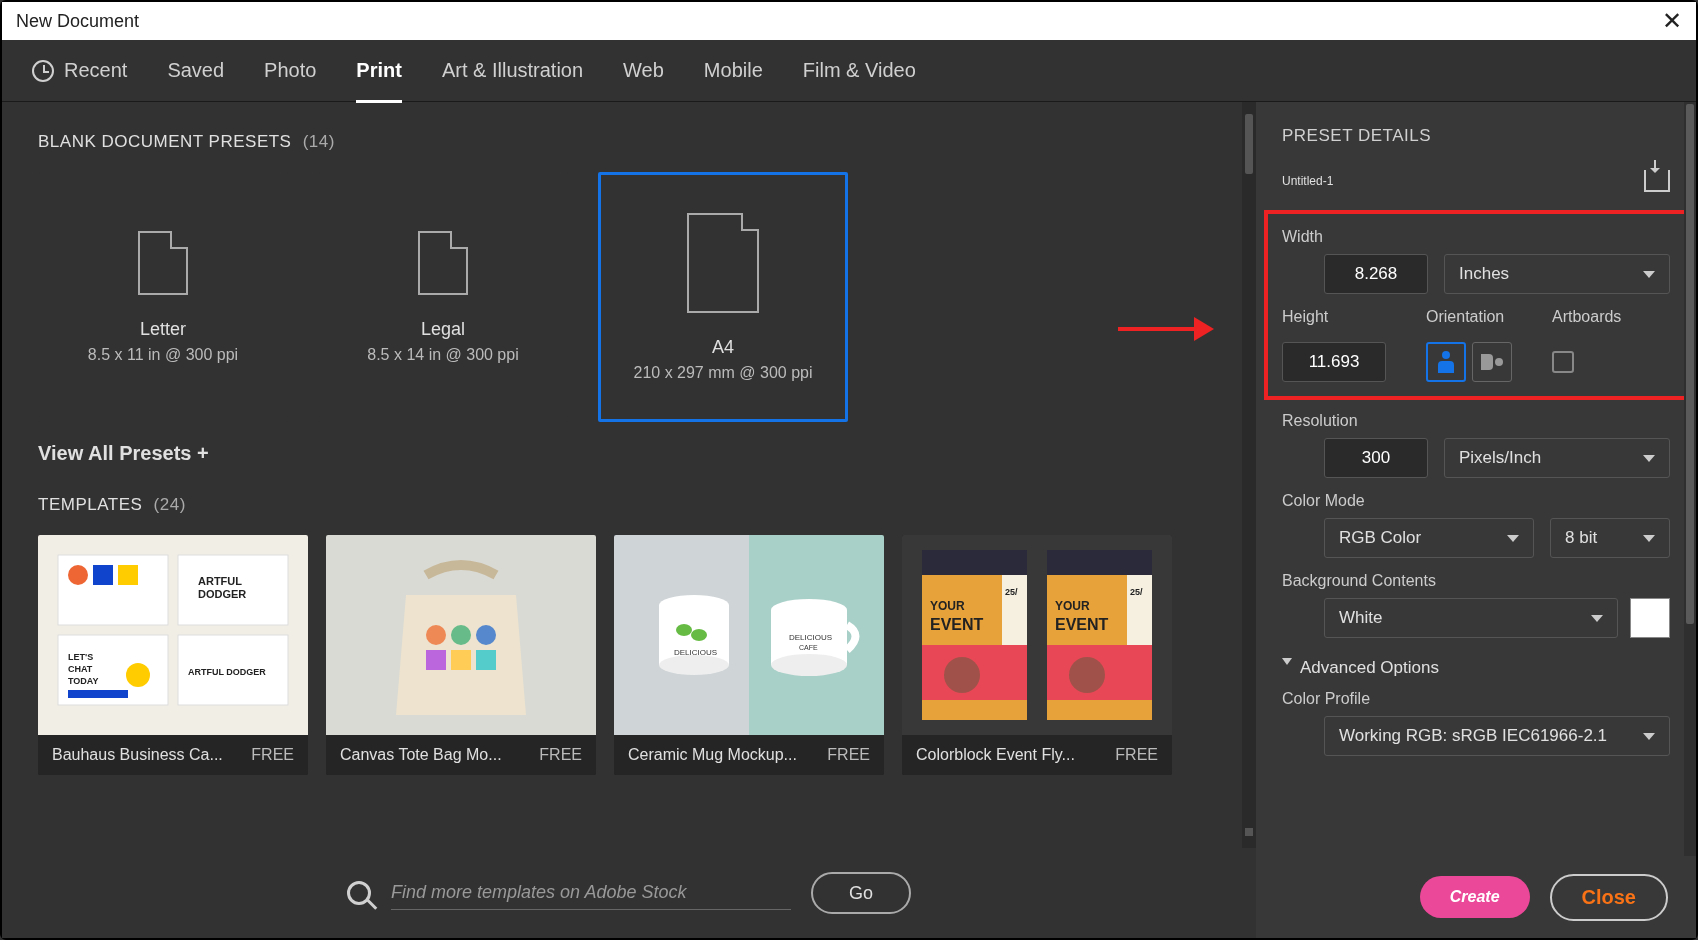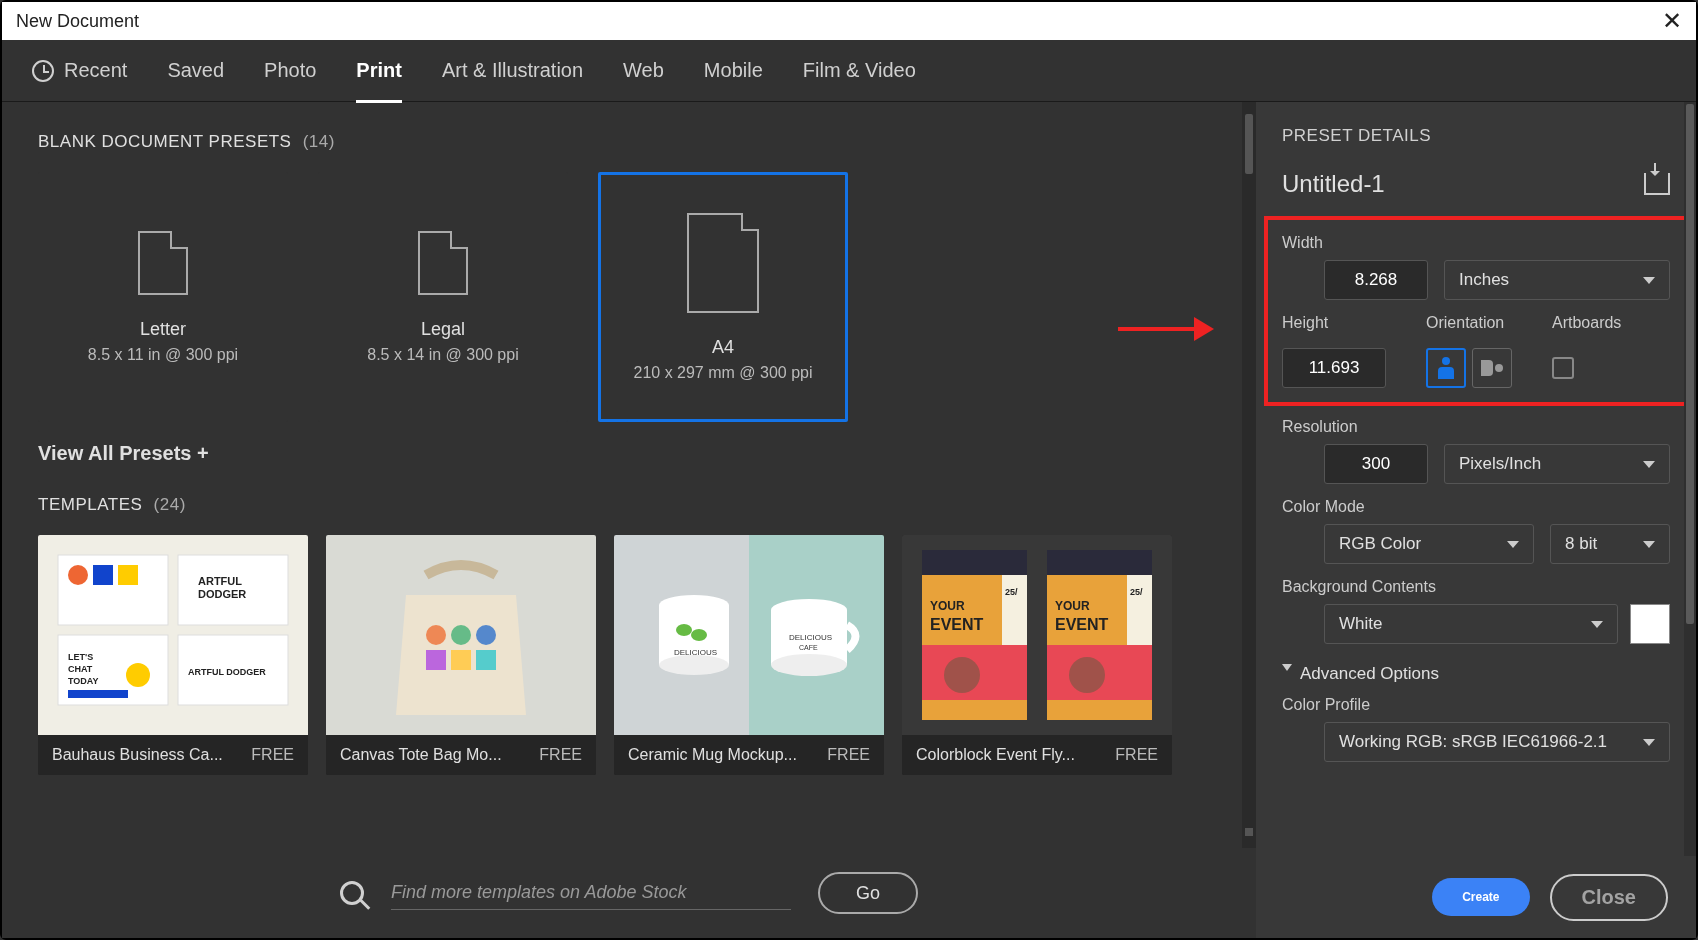--- a/index.html
+++ b/index.html
@@ -30,34 +30,34 @@
 .doc-icon.wide { width: 72px; height: 100px; }
 .preset-name { color: #e0e0e0; font-size: 18px; margin-bottom: 6px; }
 .preset-dim { color: #bbb; font-size: 16px; }
 .viewall { text-align: left; color: #e0e0e0; font-size: 20px; font-weight: 600; margin-bottom: 30px; cursor: pointer; }
 .tmpl-row { display: flex; gap: 18px; }
 .tmpl-card { width: 270px; background: #252525; border-radius: 2px; overflow: hidden; cursor: pointer; }
 .tmpl-img { width: 270px; height: 200px; display: block; }
 .tmpl-foot { height: 40px; display: flex; align-items: center; justify-content: space-between; padding: 0 14px; background: #252525; }
 .tmpl-name { color: #e0e0e0; font-size: 16px; white-space: nowrap; overflow: hidden; text-overflow: ellipsis; max-width: 180px; }
 .tmpl-free { color: #bbb; font-size: 16px; }
-.search-bar { height: 90px; background: #323232; display: flex; align-items: center; justify-content: center; gap: 27px; }
+.search-bar { height: 90px; background: #323232; display: flex; align-items: center; justify-content: center; gap: 20px; }
 .search-glass { width: 24px; height: 24px; border: 3px solid #d0d0d0; border-radius: 50%; position: relative; }
 .search-glass::after { content: ''; position: absolute; width: 12px; height: 3px; background: #d0d0d0; transform: rotate(45deg); bottom: -4px; right: -10px; }
 .search-input { width: 400px; background: transparent; border: none; border-bottom: 1px solid #666; color: #d0d0d0; font-size: 18px; font-style: italic; padding: 6px 0; outline: none; }
 .search-input::placeholder { color: #999; font-style: italic; }
 .go-btn { width: 100px; height: 42px; border: 2px solid #aaa; border-radius: 22px; background: transparent; color: #e0e0e0; font-size: 18px; cursor: pointer; }
 .left-scrollbar { position: absolute; right: 0; top: 0; width: 14px; height: calc(100% - 90px); background: #2a2a2a; }
 .left-scrollbar::before { content: ''; position: absolute; top: 12px; left: 3px; width: 8px; height: 60px; background: #555; border-radius: 2px; }
 .left-scrollbar::after { content: ''; position: absolute; bottom: 12px; left: 3px; width: 8px; height: 8px; background: #555; }
 .right-panel { width: 440px; background: #383838; display: flex; flex-direction: column; position: relative; }
 .right-scroll { flex: 1; overflow-y: auto; padding: 24px 26px 10px 26px; }
 .details-title { color: #d0d0d0; font-size: 17px; letter-spacing: 0.5px; margin-bottom: 24px; }
 .docname-row { display: flex; align-items: center; justify-content: space-between; margin-bottom: 18px; }
-.docname { color: #e0e0e0; font-size: 24px; }
+.docname { color: #e0e0e0; font-size: 12px; }
 .save-icon { width: 26px; height: 22px; border: 2px solid #ccc; border-top: none; position: relative; }
 .save-icon::before { content: ''; position: absolute; top: -10px; left: 8px; width: 2px; height: 12px; background: #ccc; }
 .save-icon::after { content: ''; position: absolute; top: -2px; left: 4px; border-left: 5px solid transparent; border-right: 5px solid transparent; border-top: 5px solid #ccc; }
 .highlighted { border: 4px solid #e22; padding: 14px 14px 14px 14px; margin: 0 -18px 12px -18px; }
 .field-label { color: #ccc; font-size: 16px; margin-bottom: 8px; }
 .row { display: flex; gap: 16px; margin-bottom: 14px; padding-left: 42px; }
 .num-input { width: 104px; height: 40px; background: #2a2a2a; border: 1px solid #555; color: #fff; font-size: 17px; text-align: center; border-radius: 3px; }
 .select { flex: 1; height: 40px; background: #383838; border: 1px solid #555; border-radius: 3px; display: flex; align-items: center; justify-content: space-between; padding: 0 14px; color: #e0e0e0; font-size: 17px; cursor: pointer; }
 .chev { width: 0; height: 0; border-left: 6px solid transparent; border-right: 6px solid transparent; border-top: 7px solid #ccc; }
 .orient-row { display: flex; gap: 40px; }
@@ -70,22 +70,22 @@
 .orient-person::after { content: ''; position: absolute; bottom: 0; left: 2px; width: 16px; height: 12px; background: #999; border-radius: 4px 4px 0 0; }
 .orient-btn.active .orient-person::before, .orient-btn.active .orient-person::after { background: #1473e6; }
 .checkbox { width: 22px; height: 22px; border: 2px solid #888; border-radius: 3px; cursor: pointer; }
 .bg-row { display: flex; gap: 12px; align-items: center; }
 .bg-swatch { width: 40px; height: 40px; background: #fff; border: 1px solid #888; cursor: pointer; }
 .adv-toggle { display: flex; align-items: flex-start; gap: 8px; color: #e0e0e0; font-size: 17px; cursor: pointer; margin-bottom: 12px; }
 .adv-toggle::before { content: ''; border-left: 5px solid transparent; border-right: 5px solid transparent; border-top: 7px solid #ccc; }
 .right-scrollbar { position: absolute; right: 0; top: 0; width: 12px; height: calc(100% - 82px); background: #2f2f2f; }
 .right-scrollbar::before { content: ''; position: absolute; top: 2px; left: 2px; width: 8px; height: 520px; background: #5a5a5a; border-radius: 2px; }
 .footer { height: 82px; display: flex; align-items: center; justify-content: flex-end; gap: 20px; padding: 0 28px; }
-.btn-create { background: #3b82f6; color: #fff; border: none; border-radius: 24px; padding: 12px 30px; font-size: 12px; font-weight: 600; cursor: pointer; }
-.btn-close { background: transparent; color: #a3a3a3; border: 2px solid #ccc; border-radius: 24px; padding: 10px 30px; font-size: 20px; font-weight: 600; cursor: pointer; }
+.btn-create { background: #ec4899; color: #fff; border: none; border-radius: 24px; padding: 12px 30px; font-size: 16px; font-weight: 600; cursor: pointer; font-style: italic; }
+.btn-close { background: transparent; color: #f97316; border: 2px solid #ccc; border-radius: 24px; padding: 10px 30px; font-size: 20px; font-weight: 600; cursor: pointer; }
 .arrow-annot { position: absolute; left: 1116px; top: 325px; pointer-events: none; }
 .arrow-line { width: 80px; height: 4px; background: #e22; }
 .arrow-head { position: absolute; right: -16px; top: -10px; width: 0; height: 0; border-left: 20px solid #e22; border-top: 12px solid transparent; border-bottom: 12px solid transparent; }
 
 
 .t1 { background: #f0eee5; }
 .t2 { background: #d9dad4; }
 .t3 { background: linear-gradient(to right, #cfd4d6 50%, #a9d0c8 50%); }
 .t4 { background: #383838; }
 </style>

